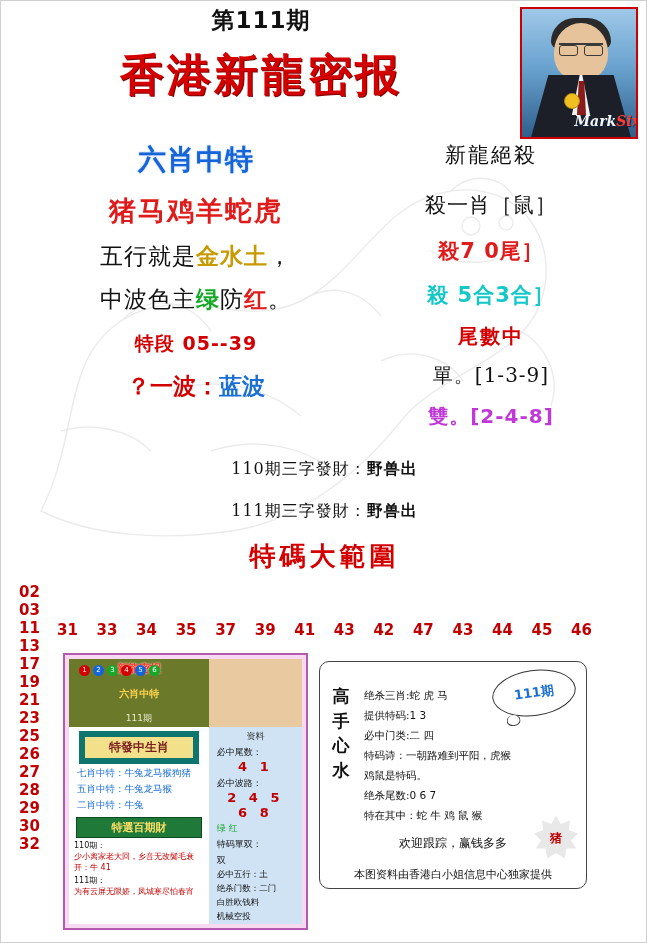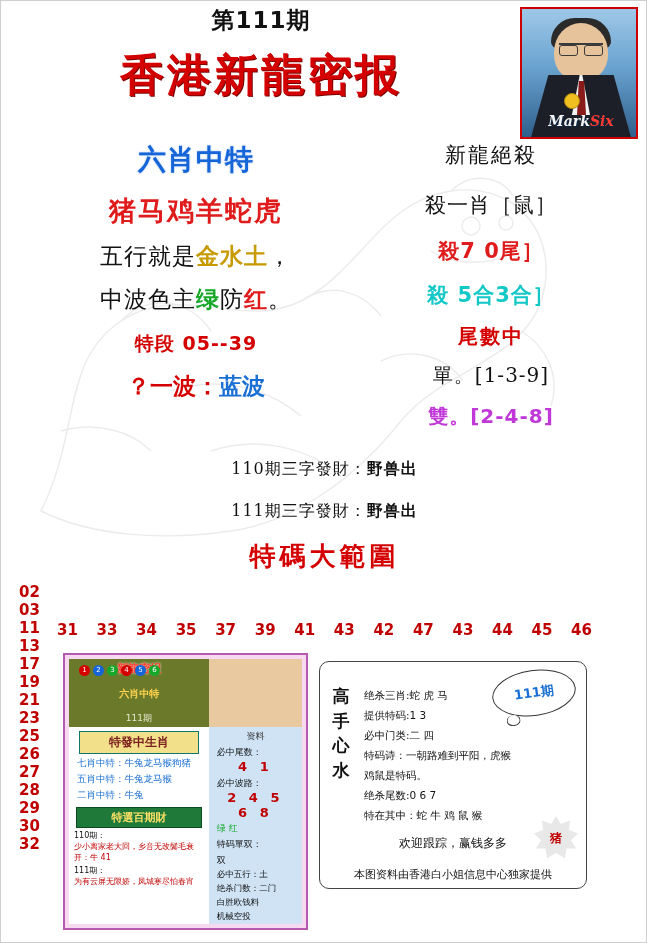--- a/index.html
+++ b/index.html
@@ -83,21 +83,21 @@
   .photo .tie {
     position:absolute; left:55px; top:72px; width:9px; height:34px;
     background:#8a1b1b;
     clip-path: polygon(20% 0, 80% 0, 100% 100%, 0 100%);
   }
   .photo .badge {
     position:absolute; left:42px; top:84px; width:16px; height:16px;
     border-radius:50%; background:#f0c020; border:1px solid #b08b10;
   }
   .photo .marksix {
-    position:absolute; left:0; bottom:8px; width:118px; text-align:center;
+    position:absolute; left:0; bottom:8px; width:118px; text-align:right;
     font-size:14px; font-weight:bold; font-style:italic;
     color:#f5f5f5; text-shadow: 1px 1px 1px #0a2a4a;
     font-family:"DejaVu Serif", serif;
     margin-top:8px;
   }
   .photo .marksix .red { color:#ff3b30; }
 
   
   .left-col { position:absolute; left:55px; top:140px; width:280px; text-align:center; }
   .lc-title {
@@ -189,21 +189,21 @@
   }
   .cl-issue {
     position:absolute; left:0; bottom:2px; width:100%; text-align:center;
     font-size:9px; color:#e8e8d0;
   }
   .cl-top-right { width:40%; background:#e8c9a0; }
   .cl-body { display:flex; height:calc(100% - 68px); }
   .cl-body-left { width:60%; position:relative; }
   .cl-sec-title {
     margin:4px auto 2px; width:86%; text-align:center;
-    background:#f3e08a; border:1px solid #0f766e;
+    background:#f3e08a; border:6px solid #0f766e;
     font-size:12px; font-weight:bold; color:#7a1f1f; padding:2px 0;
   }
   .cl-li { font-size:9.5px; color:#1a6fd4; margin:3px 0 0 8px; }
   .cl-sec-title2 {
     margin:5px auto 2px; width:90%; text-align:center;
     background:#1f7a3a; border:1px solid #0d4a22;
     font-size:11px; font-weight:bold; color:#ffe066; padding:2px 0;
   }
   .cl-note { font-size:8px; color:#c00000; margin:3px 0 0 5px; line-height:1.35; }
   .cl-note .k { color:#111; }

